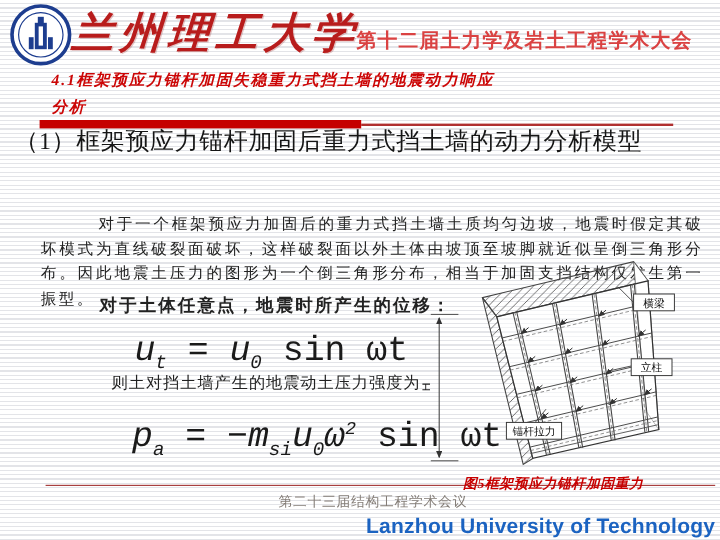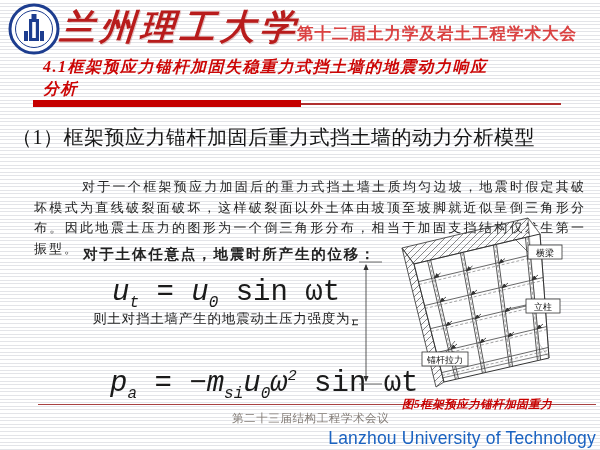--- a/index.html
+++ b/index.html
@@ -14,58 +14,58 @@
     left:60px;top:4px;font-family:"Liberation Serif",serif;font-weight:bold;font-style:italic;
     font-size:35px;color:#b81c1c;letter-spacing:5px;transform:skewX(-4deg);
     text-shadow:1px 1px 0 rgba(150,30,30,.25);white-space:nowrap;
   }
   .conf-top{
     left:297px;top:23px;font-size:16.5px;font-weight:bold;color:#da4242;letter-spacing:1px;white-space:nowrap;
   }
   
   .title41{
     left:43px;top:56px;width:540px;font-family:"Liberation Serif",serif;
-    font-size:16px;font-weight:bold;font-style:italic;color:#cc0606;line-height:21.5px;letter-spacing:1.5px;
+    font-size:13px;font-weight:bold;font-style:italic;color:#cc0606;line-height:21.5px;letter-spacing:1.5px;
   }
   .redbar-thick{left:33px;top:100px;width:268px;height:7px;background:#c50000;}
   .redbar-thin{left:301px;top:103px;width:260px;height:1.5px;background:#b03030;}
   
   .heading1{
-    left:12px;top:124px;font-family:"Liberation Serif",serif;font-size:20px;color:#151515;
+    left:12px;top:104px;font-family:"Liberation Serif",serif;font-size:20px;color:#151515;
     letter-spacing:.5px;white-space:nowrap;
   }
   
   .para{
     left:34px;top:149px;width:552px;font-family:Liberation Sans, sans-serif;font-size:13px;
     line-height:20.5px;color:#222;letter-spacing:2px;text-align:justify;text-indent:48px;margin-top:28px;
   }
   .disp-intro{
     left:83px;top:245px;font-family:"Liberation Serif",serif;font-size:14.5px;color:#222;letter-spacing:1.8px;white-space:nowrap;font-weight:bold;
   }
   .press-intro{
     left:93px;top:310px;font-family:"Liberation Serif",serif;font-size:13.5px;color:#222;letter-spacing:.8px;white-space:nowrap;
   }
   .formula{
     font-family:Liberation Mono, monospace;font-style:italic;color:#1a1a1a;white-space:nowrap;
   }
   .f1{left:112px;top:276px;font-size:29px;}
-  .f2{left:110px;top:367px;font-size:29px;}
+  .f2{left:110px;top:348px;font-size:29px;}
   .formula sub{font-size:16px;font-style:italic;}
   .formula sup{font-size:15px;}
   .formula .rm{font-style:normal;}
   
   .fig{left:352px;top:212px;}
   .fig-caption{
-    left:378px;top:398px;width:198px;text-align:center;color:#c80000;font-weight:bold;
+    left:362px;top:398px;width:198px;text-align:center;color:#c80000;font-weight:bold;
     font-family:"Liberation Serif",serif;font-style:italic;font-size:11.5px;line-height:13.5px;letter-spacing:.5px;
   }
   .rule-bottom{left:38px;top:404px;width:558px;height:1.2px;background:#a84040;}
   .conf-bottom{left:232px;top:411px;font-size:11.5px;color:#837c76;letter-spacing:.6px;white-space:nowrap;}
   .lanzhou-en{
-    right:4px;top:428px;font-size:17.5px;font-weight:normal;color:#1b63c1;letter-spacing:.2px;white-space:nowrap;
+    right:4px;top:428px;font-size:17.5px;font-weight:bold;color:#1b63c1;letter-spacing:.2px;white-space:nowrap;
   }
   svg text{font-family:"Liberation Sans",sans-serif;}
 </style>
 </head>
 <body>
 
 <div class="slide">
 
   <svg class="abs" style="left:8px;top:3px;" width="52" height="52" viewBox="0 0 52 52">
     <circle cx="26" cy="26" r="24" fill="#ffffff" stroke="#1d3d8f" stroke-width="3"></circle>

